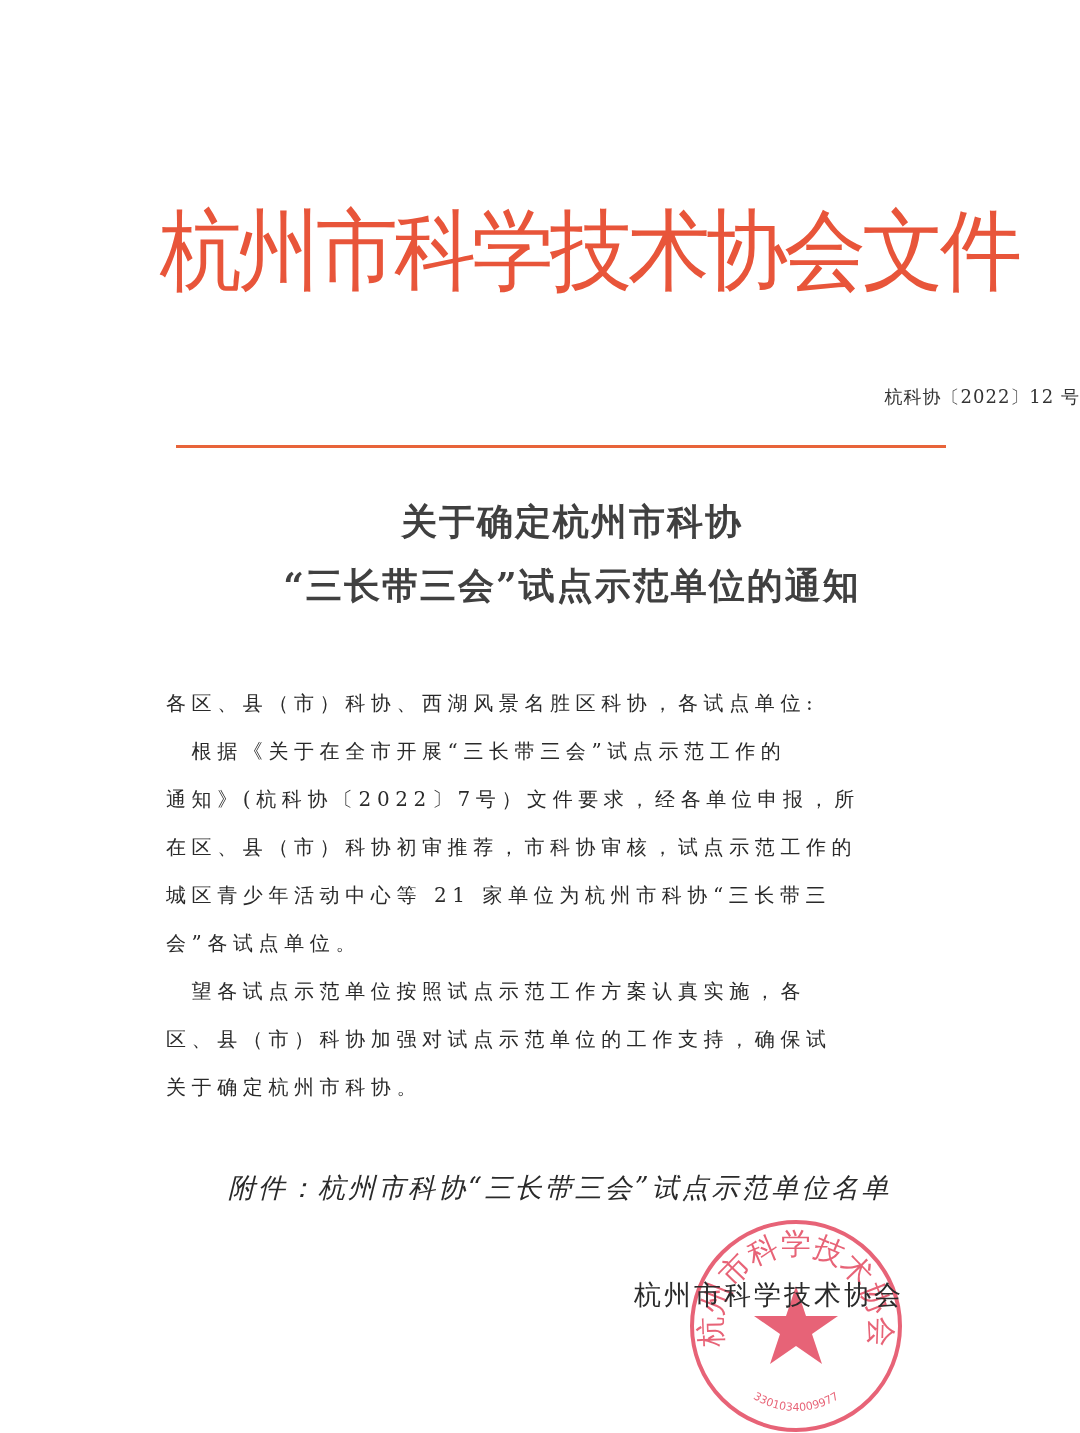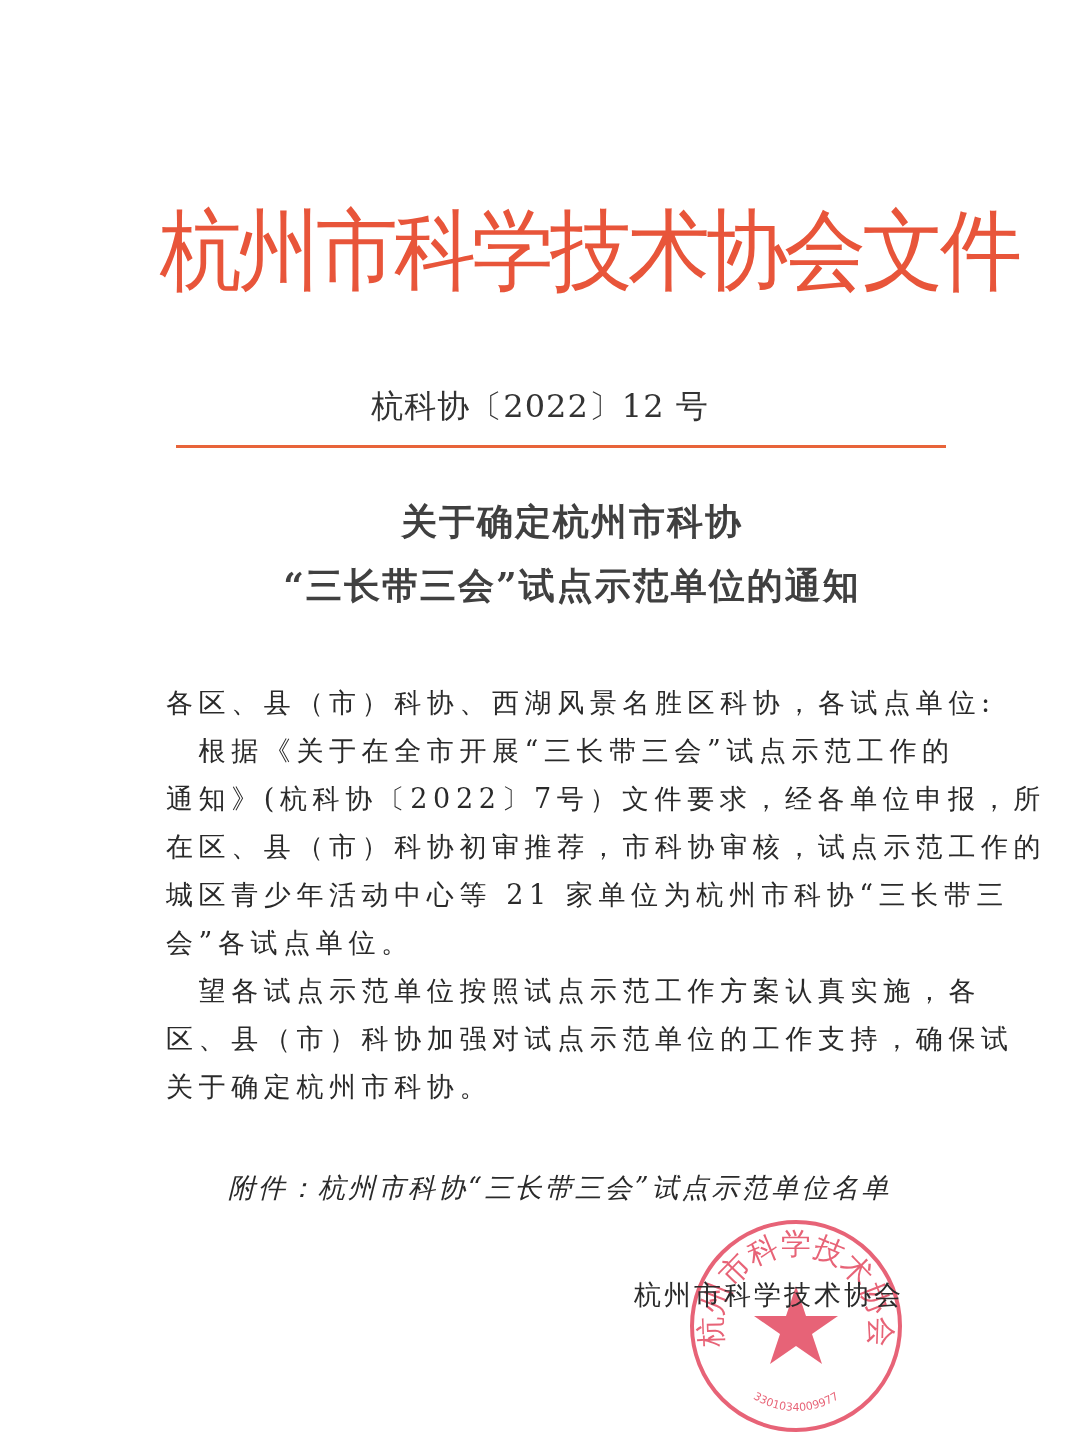--- a/index.html
+++ b/index.html
@@ -7,37 +7,37 @@
     .page { position: absolute; left: 0; top: 0; width: 1080px; height: 1433px; background: #ffffff; }
     .masthead {
       position: absolute; left: 160px; top: 196px; width: 780px; height: 110px;
       display: flex; justify-content: space-between; align-items: center;
       color: #e8553a; font-family: "DejaVu Serif", "Liberation Serif", serif;
       font-size: 82px; line-height: 110px; letter-spacing: -4px;
       transform: scaleY(1.08);
     }
     .masthead span { display: inline-block; }
     .docno {
-      position: absolute; left: 0; width: 1080px; top: 385px; text-align: center;
-      font-family: "DejaVu Serif", "Liberation Serif", serif; font-size: 32px; color: #333;
+      position: absolute; left: 0; width: 1080px; top: 385px; text-align: right;
+      font-family: "DejaVu Serif", "Liberation Serif", serif; font-size: 18px; color: #333;
       letter-spacing: 1px;
     }
     .red-rule {
       position: absolute; left: 176px; top: 445px; width: 770px; height: 3px; background: #e8643a;
     }
     .title {
       position: absolute; left: 0; width: 1080px; text-align: center;
       font-family: "DejaVu Serif", "Liberation Serif", serif; font-weight: bold;
       font-size: 36px; color: #404040; letter-spacing: 2px; margin-left: 32px;
     }
     .title.l1 { top: 498px; left: 0; }
     .title.l2 { top: 562px; left: 0; }
     .body-line {
       position: absolute; left: 166px; width: 760px; white-space: nowrap;
-      font-family: "DejaVu Serif", "Liberation Serif", serif; font-size: 27px; color: #2a2a2a;
+      font-family: "DejaVu Serif", "Liberation Serif", serif; font-size: 20px; color: #2a2a2a;
       letter-spacing: 5.6px; line-height: 40px;
     }
     .attach { position: absolute; left: 228px; top: 1170px; white-space: nowrap;
       font-family: "DejaVu Serif", "Liberation Serif", serif; font-size: 27px; color: #2a2a2a; letter-spacing: 3px; font-style: italic; }
     .sign { position: absolute; white-space: nowrap; font-family: "DejaVu Serif", "Liberation Serif", serif;
       font-size: 27px; color: #2a2a2a; letter-spacing: 3px; z-index: 2; }
     .seal { position: absolute; left: 686px; top: 1216px; width: 220px; height: 220px; z-index: 1; opacity: 0.75; }
   </style>
 </head>
 <body>

